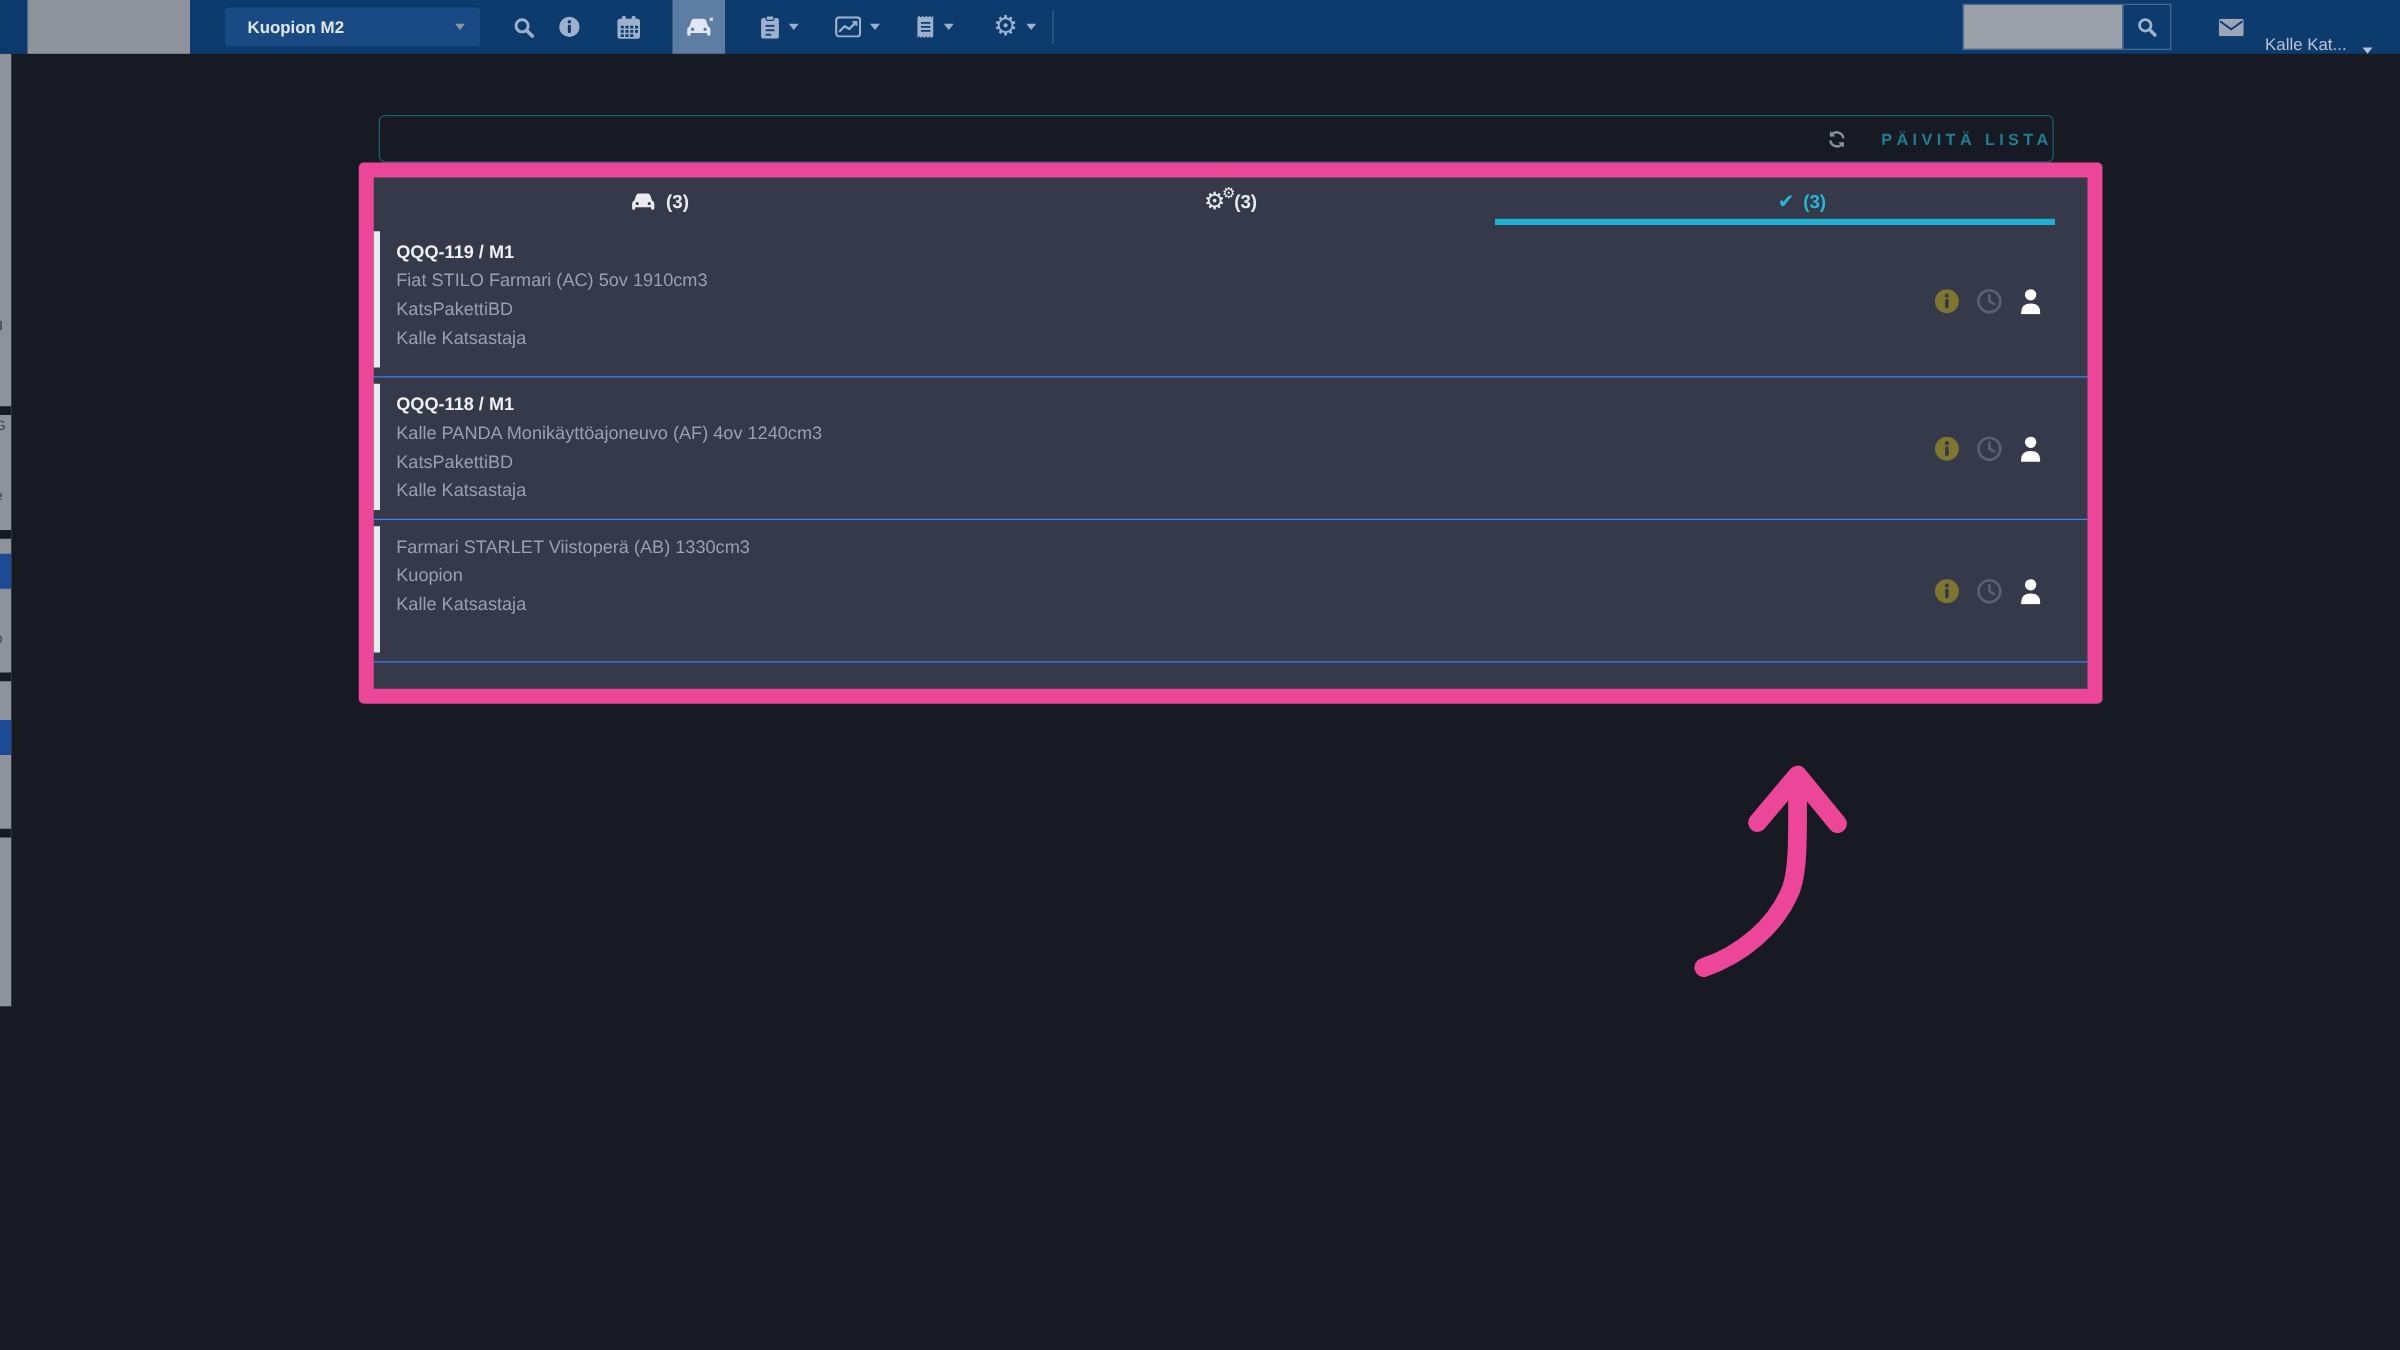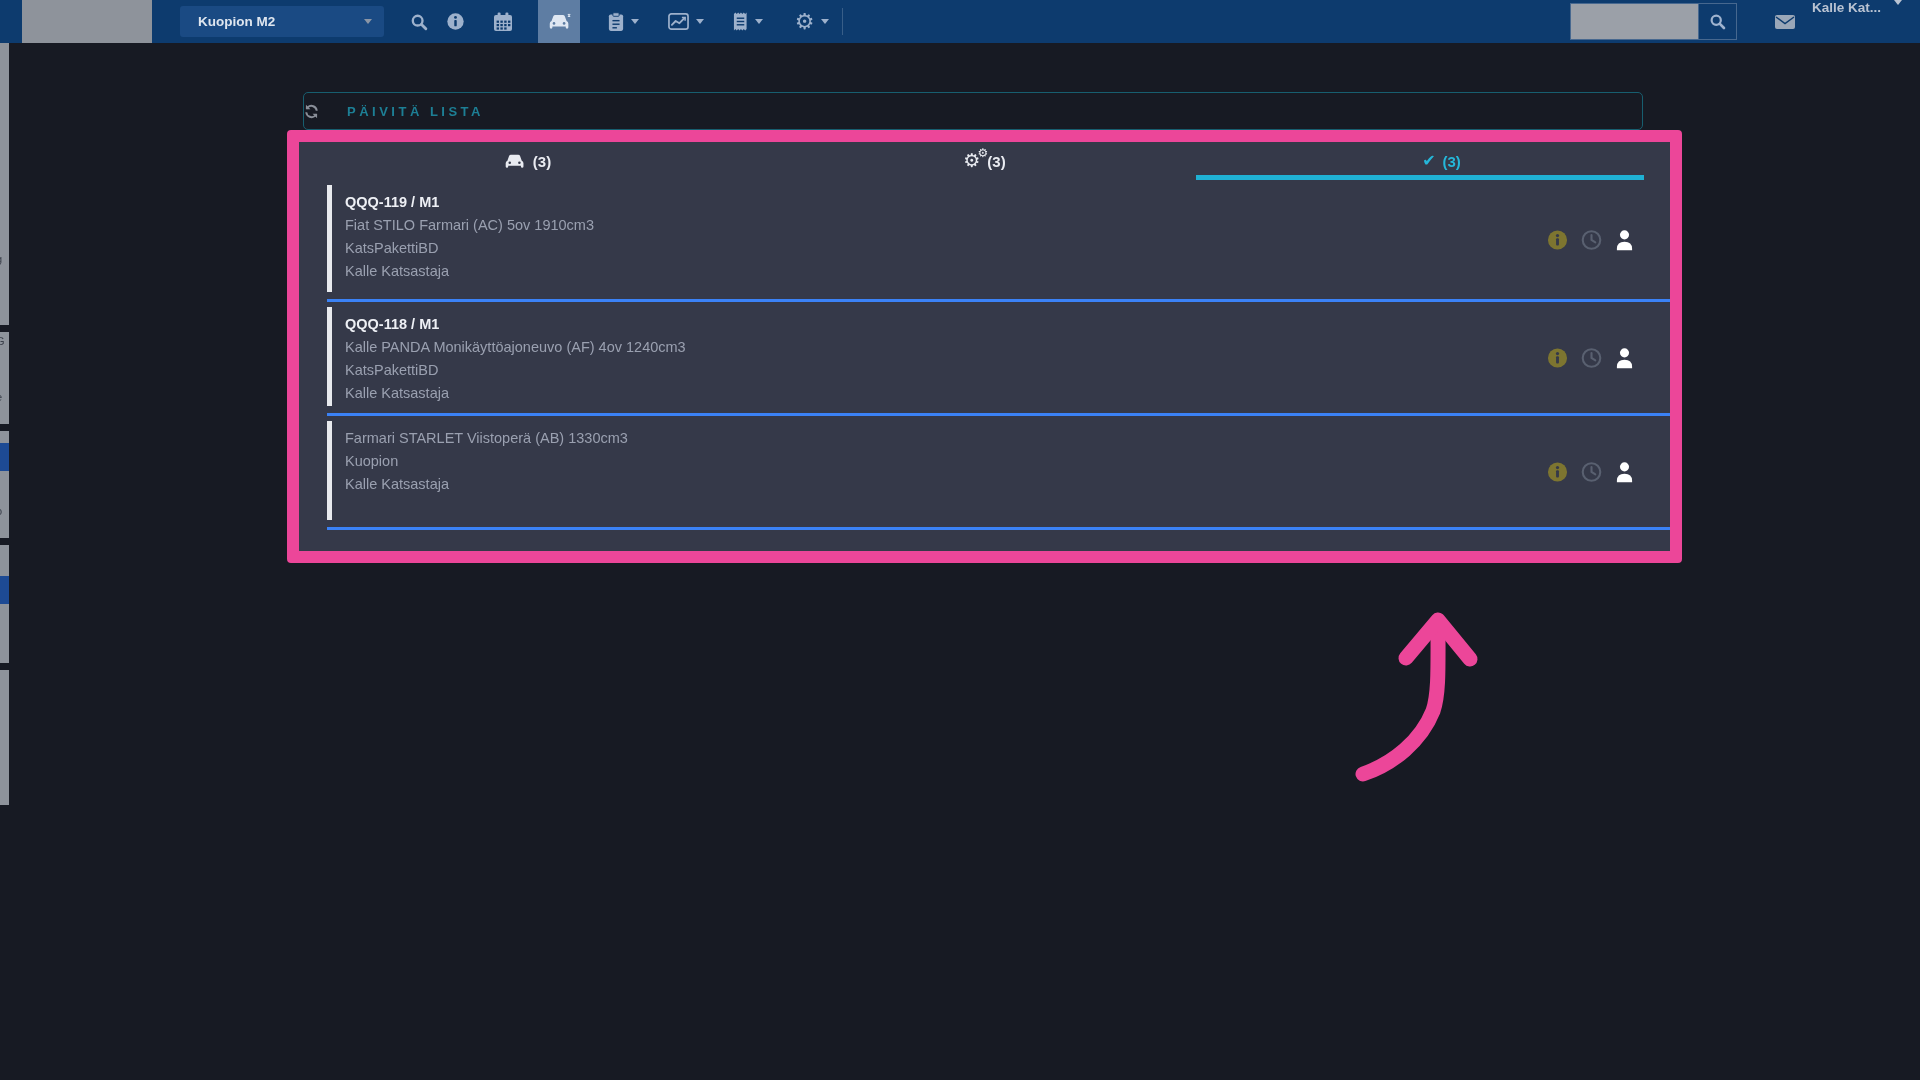--- a/index.html
+++ b/index.html
@@ -23,52 +23,52 @@
   .tb-btn .caret { color:#9db1cc; margin-left:2px; }
 
   .search-widget { position:absolute; left:1570px; top:3px; width:167px; height:37px;
                    border:1px solid #47688f; display:flex; }
   .search-input { width:127px; height:100%; background:#9ba0a8; border:none; outline:none;
                   font-size:13px; padding:0 8px; color:#2a2e36; }
   .search-go { flex:1; display:flex; align-items:center; justify-content:center; color:#9fb3cf;
                border-left:1px solid #47688f; cursor:pointer; }
   .mail-btn { position:absolute; left:1763px; top:0; width:44px; height:43px; display:flex;
               align-items:center; justify-content:center; color:#9aa7b8; cursor:pointer; }
-  .user-menu { position:absolute; left:1812px; top:0; height:43px; display:flex; align-items:flex-start;
-               gap:13px; color:#b9c3d2; font-size:13.5px; font-weight:bold; cursor:pointer; }
+  .user-menu { position:absolute; left:1812px; top:0; height:43px; display:flex; align-items:flex-end;
+               gap:13px; color:#b9c3d2; font-size:13.5px; font-weight:normal; cursor:pointer; }
 
   
   .sliver { position:absolute; left:0; top:43px; width:9px; height:762px; background:#8e939b;
             overflow:hidden; z-index:3; }
   .sliver .notch { position:absolute; left:0; width:9px; height:7px; background:#171a23; }
   .sliver .blueseg { position:absolute; left:0; width:9px; height:28px; background:#1d4a94; }
   .sliver .ltr { position:absolute; left:-4px; font-size:11px; color:#3a3f4a; }
 
   
   .refresh-btn { position:absolute; left:303px; top:92px; width:1340px; height:38px; z-index:1;
                  border:1px solid #175e6f; border-radius:5px; display:flex; align-items:center;
-                 justify-content:flex-start; gap:28px; color:#1d7f95; cursor:pointer; background:transparent; }
+                 justify-content:flex-end; gap:28px; color:#1d7f95; cursor:pointer; background:transparent; }
   .refresh-btn .txt { font-size:13px; font-weight:bold; letter-spacing:3.5px; }
   .refresh-btn .ricon { color:#8a8f99; display:flex; }
 
   
   .hl-panel { position:absolute; left:287px; top:130px; width:1395px; height:433px; z-index:5;
               border:12px solid #ec4699; border-radius:4px; background:#353949; }
   .tabs { position:relative; height:38px; display:flex; }
   .tab { flex:1; display:flex; align-items:center; justify-content:center; gap:7px;
          color:#e9ebf1; font-size:15px; font-weight:bold; cursor:pointer; }
   .tab.active { color:#25b7d9; }
   .tab-underline { position:absolute; bottom:0; left:65.4%; width:32.7%; height:5px; background:#1fb1d4; }
   .gears-wrap { position:relative; display:inline-block; font-family:"DejaVu Sans", sans-serif; }
   .gear-big { font-size:19px; line-height:1; }
   .gear-small { position:absolute; top:-4px; right:-8px; font-size:12px; line-height:1; }
   .check-glyph { font-family:"DejaVu Sans", sans-serif; font-size:16px; line-height:1; }
 
   .rows { position:relative; }
-  .vrow { position:relative; height:114px; border-bottom:3px solid #3b82f6; cursor:pointer;margin-left:28px; }
+  .vrow { position:relative; height:114px; border-bottom:1px solid #3b82f6; cursor:pointer; }
   .vrow:first-child { height:122px; }
   .vrow .bar { position:absolute; left:0; top:5px; bottom:7px; width:5px; background:#e8eaee; }
   .vrow .texts { padding:11px 0 0 18px; }
   .vrow .plate { color:#eef0f5; font-size:14.5px; font-weight:bold; line-height:23px; }
   .vrow .sub { color:#9aa0b0; font-size:14.5px; line-height:23px; }
   .row-icons { position:absolute; right:36px; top:50%; transform:translateY(-50%);
                display:flex; align-items:center; gap:13px; }
   .ic-clock { color:#596070; display:flex; }
   .ic-person { color:#ffffff; display:flex; }
   .ic-info { display:flex; cursor:pointer; }

